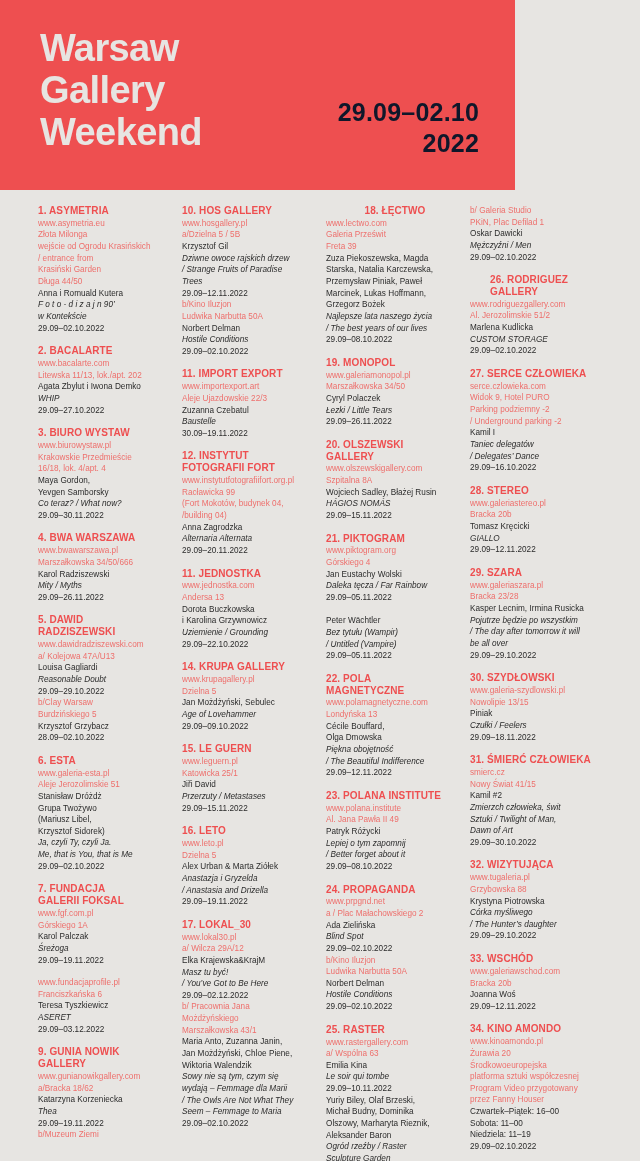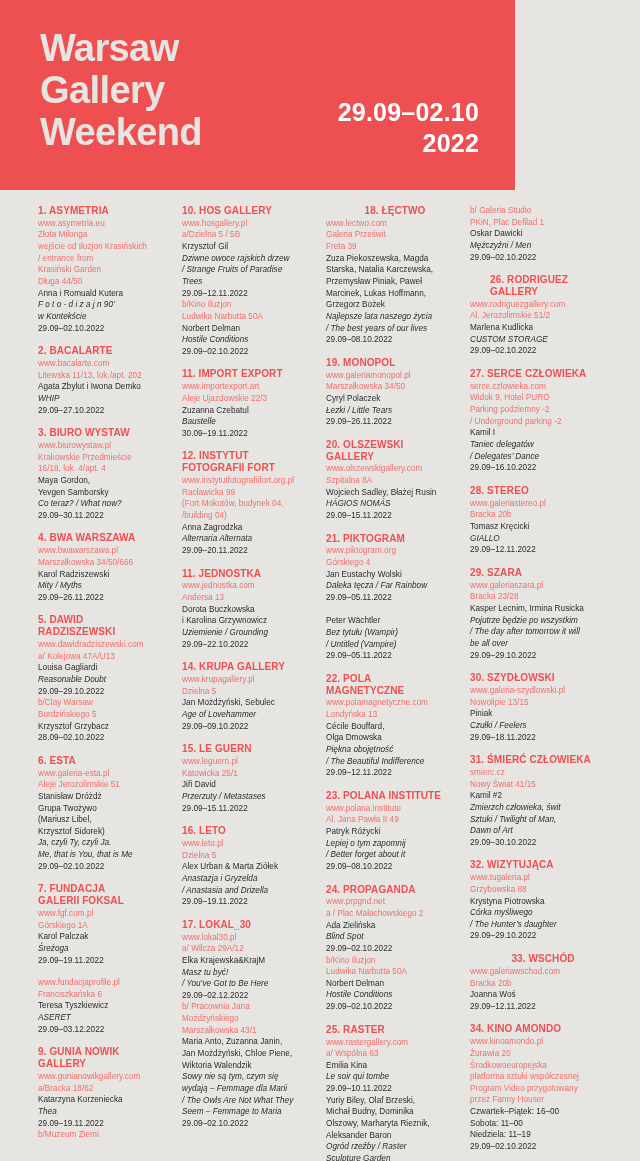--- a/index.html
+++ b/index.html
@@ -31,21 +31,21 @@
     font-size:38px;
     font-weight:bold;
     line-height:1.11;
     letter-spacing:-0.6px;
     white-space:pre-line;
   }
   .header .dates{
     position:absolute;
     right:36px;
     top:97px;
-    color:#ffffff;
+    color:#0f172a;
     text-align:right;
     font-size:25px;
     font-weight:bold;
     line-height:1.22;
     letter-spacing:0.2px;
   }
   .header .dates .yr{display:block;}
   
   .columns{
     position:absolute;
@@ -98,21 +98,21 @@
       <span class="yr">2022</span>
     </div>
   </div>
 
   <div class="columns" id="columns">
       <div class="col">
         <div class="entry">
           <div class="ename" style="white-space: pre-line;">1. ASYMETRIA</div>
           <div class="line red">www.asymetria.eu</div>
           <div class="line red">Złota Milonga</div>
-          <div class="line red">wejście od Iluzjon Krasińskich</div>
+          <div class="line red">wejście od Ogrodu Krasińskich</div>
           <div class="line red">/ entrance from</div>
           <div class="line red">Krasiński Garden</div>
           <div class="line red">Długa 44/50</div>
           <div class="line">Anna i Romuald Kutera</div>
           <div class="line ital">F o t o - d i z a j n 90’</div>
           <div class="line ital">w Kontekście</div>
           <div class="line">29.09–02.10.2022</div>
         </div>
         <div class="entry">
           <div class="ename" style="white-space: pre-line;">2. BACALARTE</div>
@@ -442,21 +442,21 @@
         <div class="entry">
           <div class="ename" style="white-space: pre-line;">32. WIZYTUJĄCA</div>
           <div class="line red">www.tugaleria.pl</div>
           <div class="line red">Grzybowska 88</div>
           <div class="line">Krystyna Piotrowska</div>
           <div class="line ital">Córka myśliwego</div>
           <div class="line ital">/ The Hunter’s daughter</div>
           <div class="line">29.09–29.10.2022</div>
         </div>
         <div class="entry">
-          <div class="ename" style="white-space: pre-line; text-align: center;">33. WSCHÓD</div>
+          <div class="ename" style="white-space: pre-line;">33. WSCHÓD</div>
           <div class="line red">www.galeriawschod.com</div>
           <div class="line red">Bracka 20b</div>
           <div class="line">Joanna Woś</div>
           <div class="line">29.09–12.11.2022</div>
         </div>
         <div class="entry">
           <div class="ename" style="white-space: pre-line;">34. KINO AMONDO</div>
           <div class="line red">www.kinoamondo.pl</div>
           <div class="line red">Żurawia 20</div>
           <div class="line red">Środkowoeuropejska</div>

